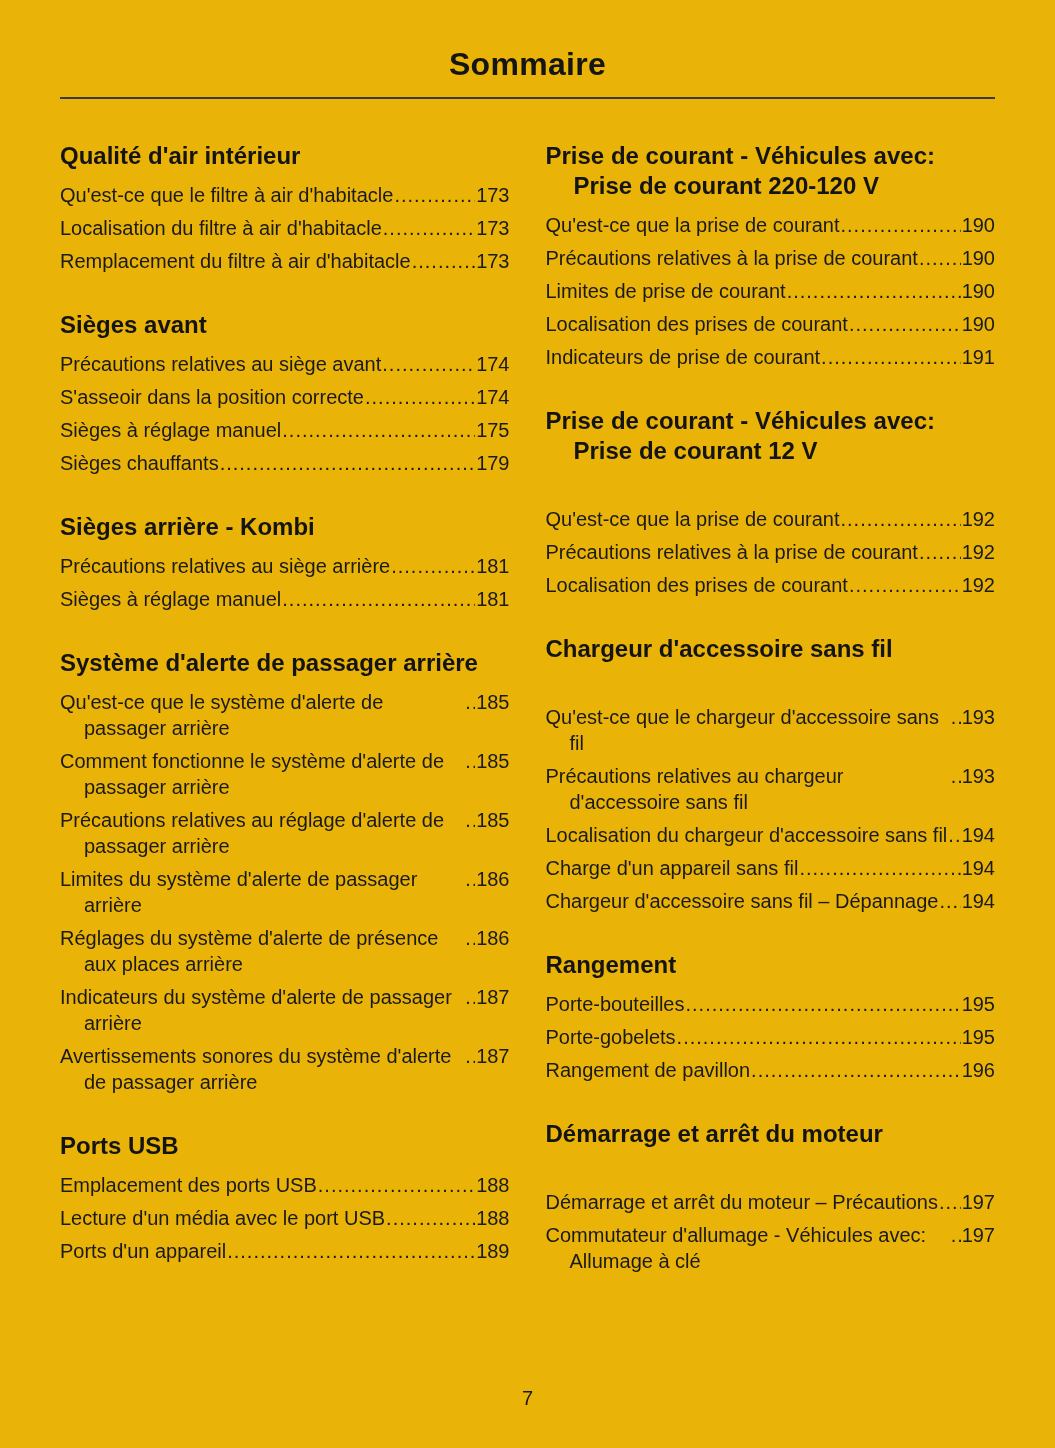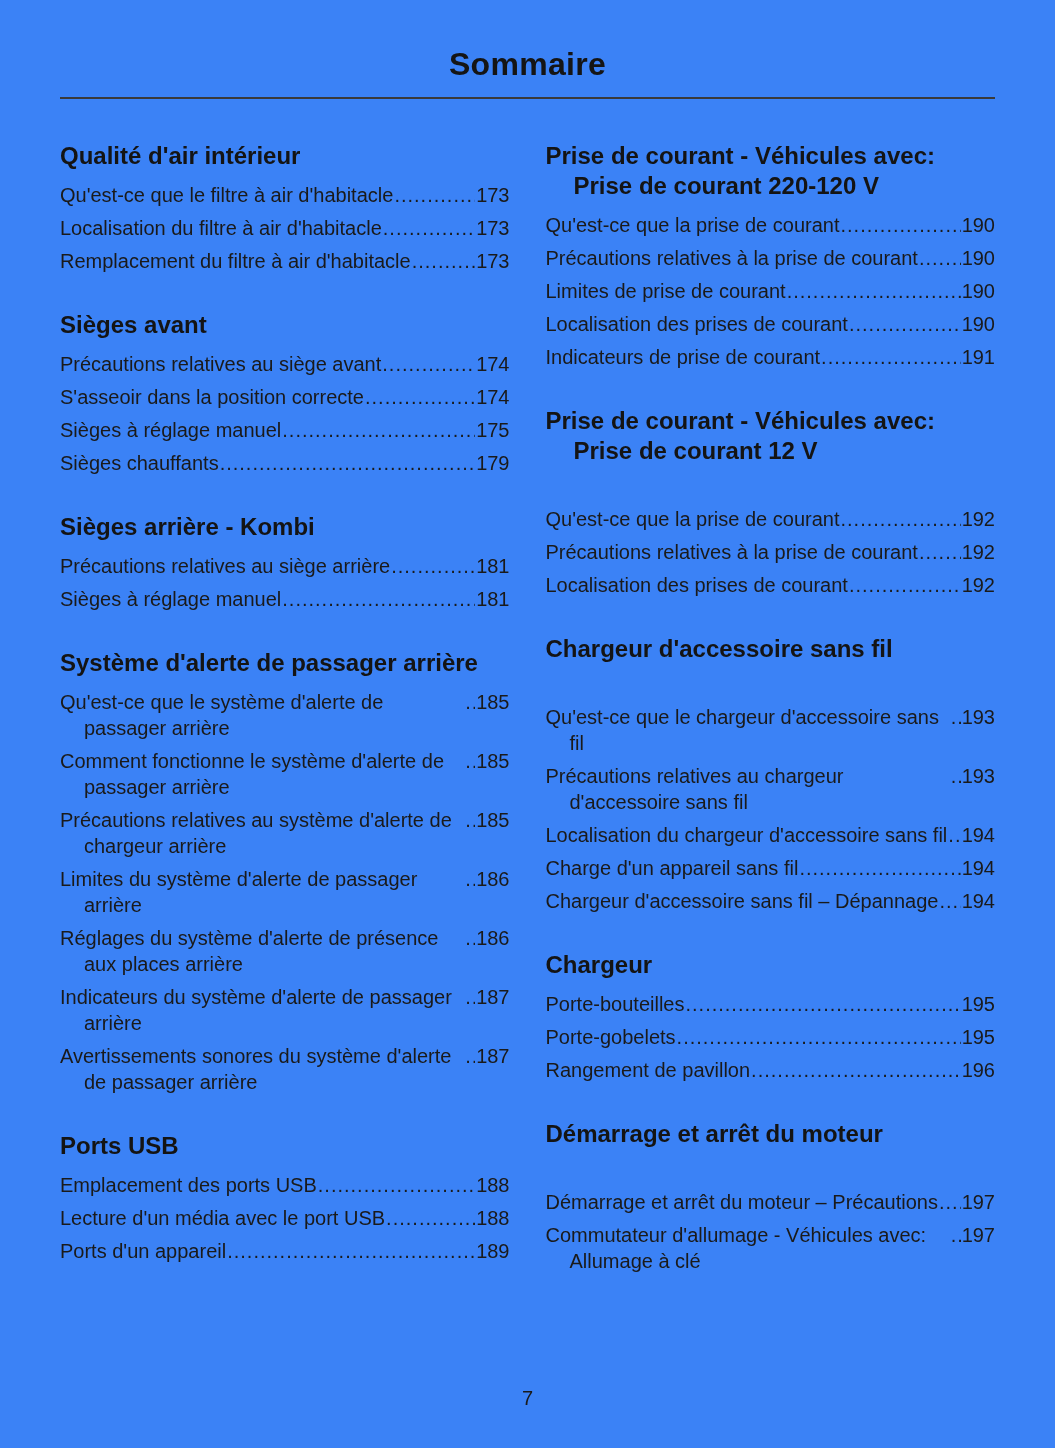--- a/index.html
+++ b/index.html
@@ -6,21 +6,21 @@
   html, body { background: #e8e8e8; }
   body {
     font-family: "Liberation Sans", "DejaVu Sans", sans-serif;
     color: #1a1a1a;
     -webkit-font-smoothing: antialiased;
   }
   .page {
     width: 1055px;
     height: 1448px;
     margin: 0 auto;
-    background: #3b82f6;
+    background: #eab308;
     position: relative;
     padding: 46px 60px 0 60px;
     overflow: hidden;
   }
   .header h1 {
     text-align: center;
     font-size: 32px;
     font-weight: 700;
     letter-spacing: 0.3px;
     color: #151515;
@@ -175,21 +175,21 @@
     <span class="entry-page">185</span>
   </li>
 
   <li class="entry">
     <span class="entry-title">Comment fonctionne le système d'alerte de passager arrière</span>
     <span class="dots"></span>
     <span class="entry-page">185</span>
   </li>
 
   <li class="entry">
-    <span class="entry-title">Précautions relatives au système d'alerte de chargeur arrière</span>
+    <span class="entry-title">Précautions relatives au réglage d'alerte de passager arrière</span>
     <span class="dots"></span>
     <span class="entry-page">185</span>
   </li>
 
   <li class="entry">
     <span class="entry-title">Limites du système d'alerte de passager arrière</span>
     <span class="dots"></span>
     <span class="entry-page">186</span>
   </li>
 
@@ -324,21 +324,21 @@
 
   <li class="entry">
     <span class="entry-title">Chargeur d'accessoire sans fil – Dépannage</span>
     <span class="dots"></span>
     <span class="entry-page">194</span>
   </li>
 </ul>
   </section>
 
   <section class="toc-section">
-    <h2 class="section-heading">Chargeur</h2>
+    <h2 class="section-heading">Rangement</h2>
     <ul class="entries">
   <li class="entry">
     <span class="entry-title">Porte-bouteilles</span>
     <span class="dots"></span>
     <span class="entry-page">195</span>
   </li>
 
   <li class="entry">
     <span class="entry-title">Porte-gobelets</span>
     <span class="dots"></span>

